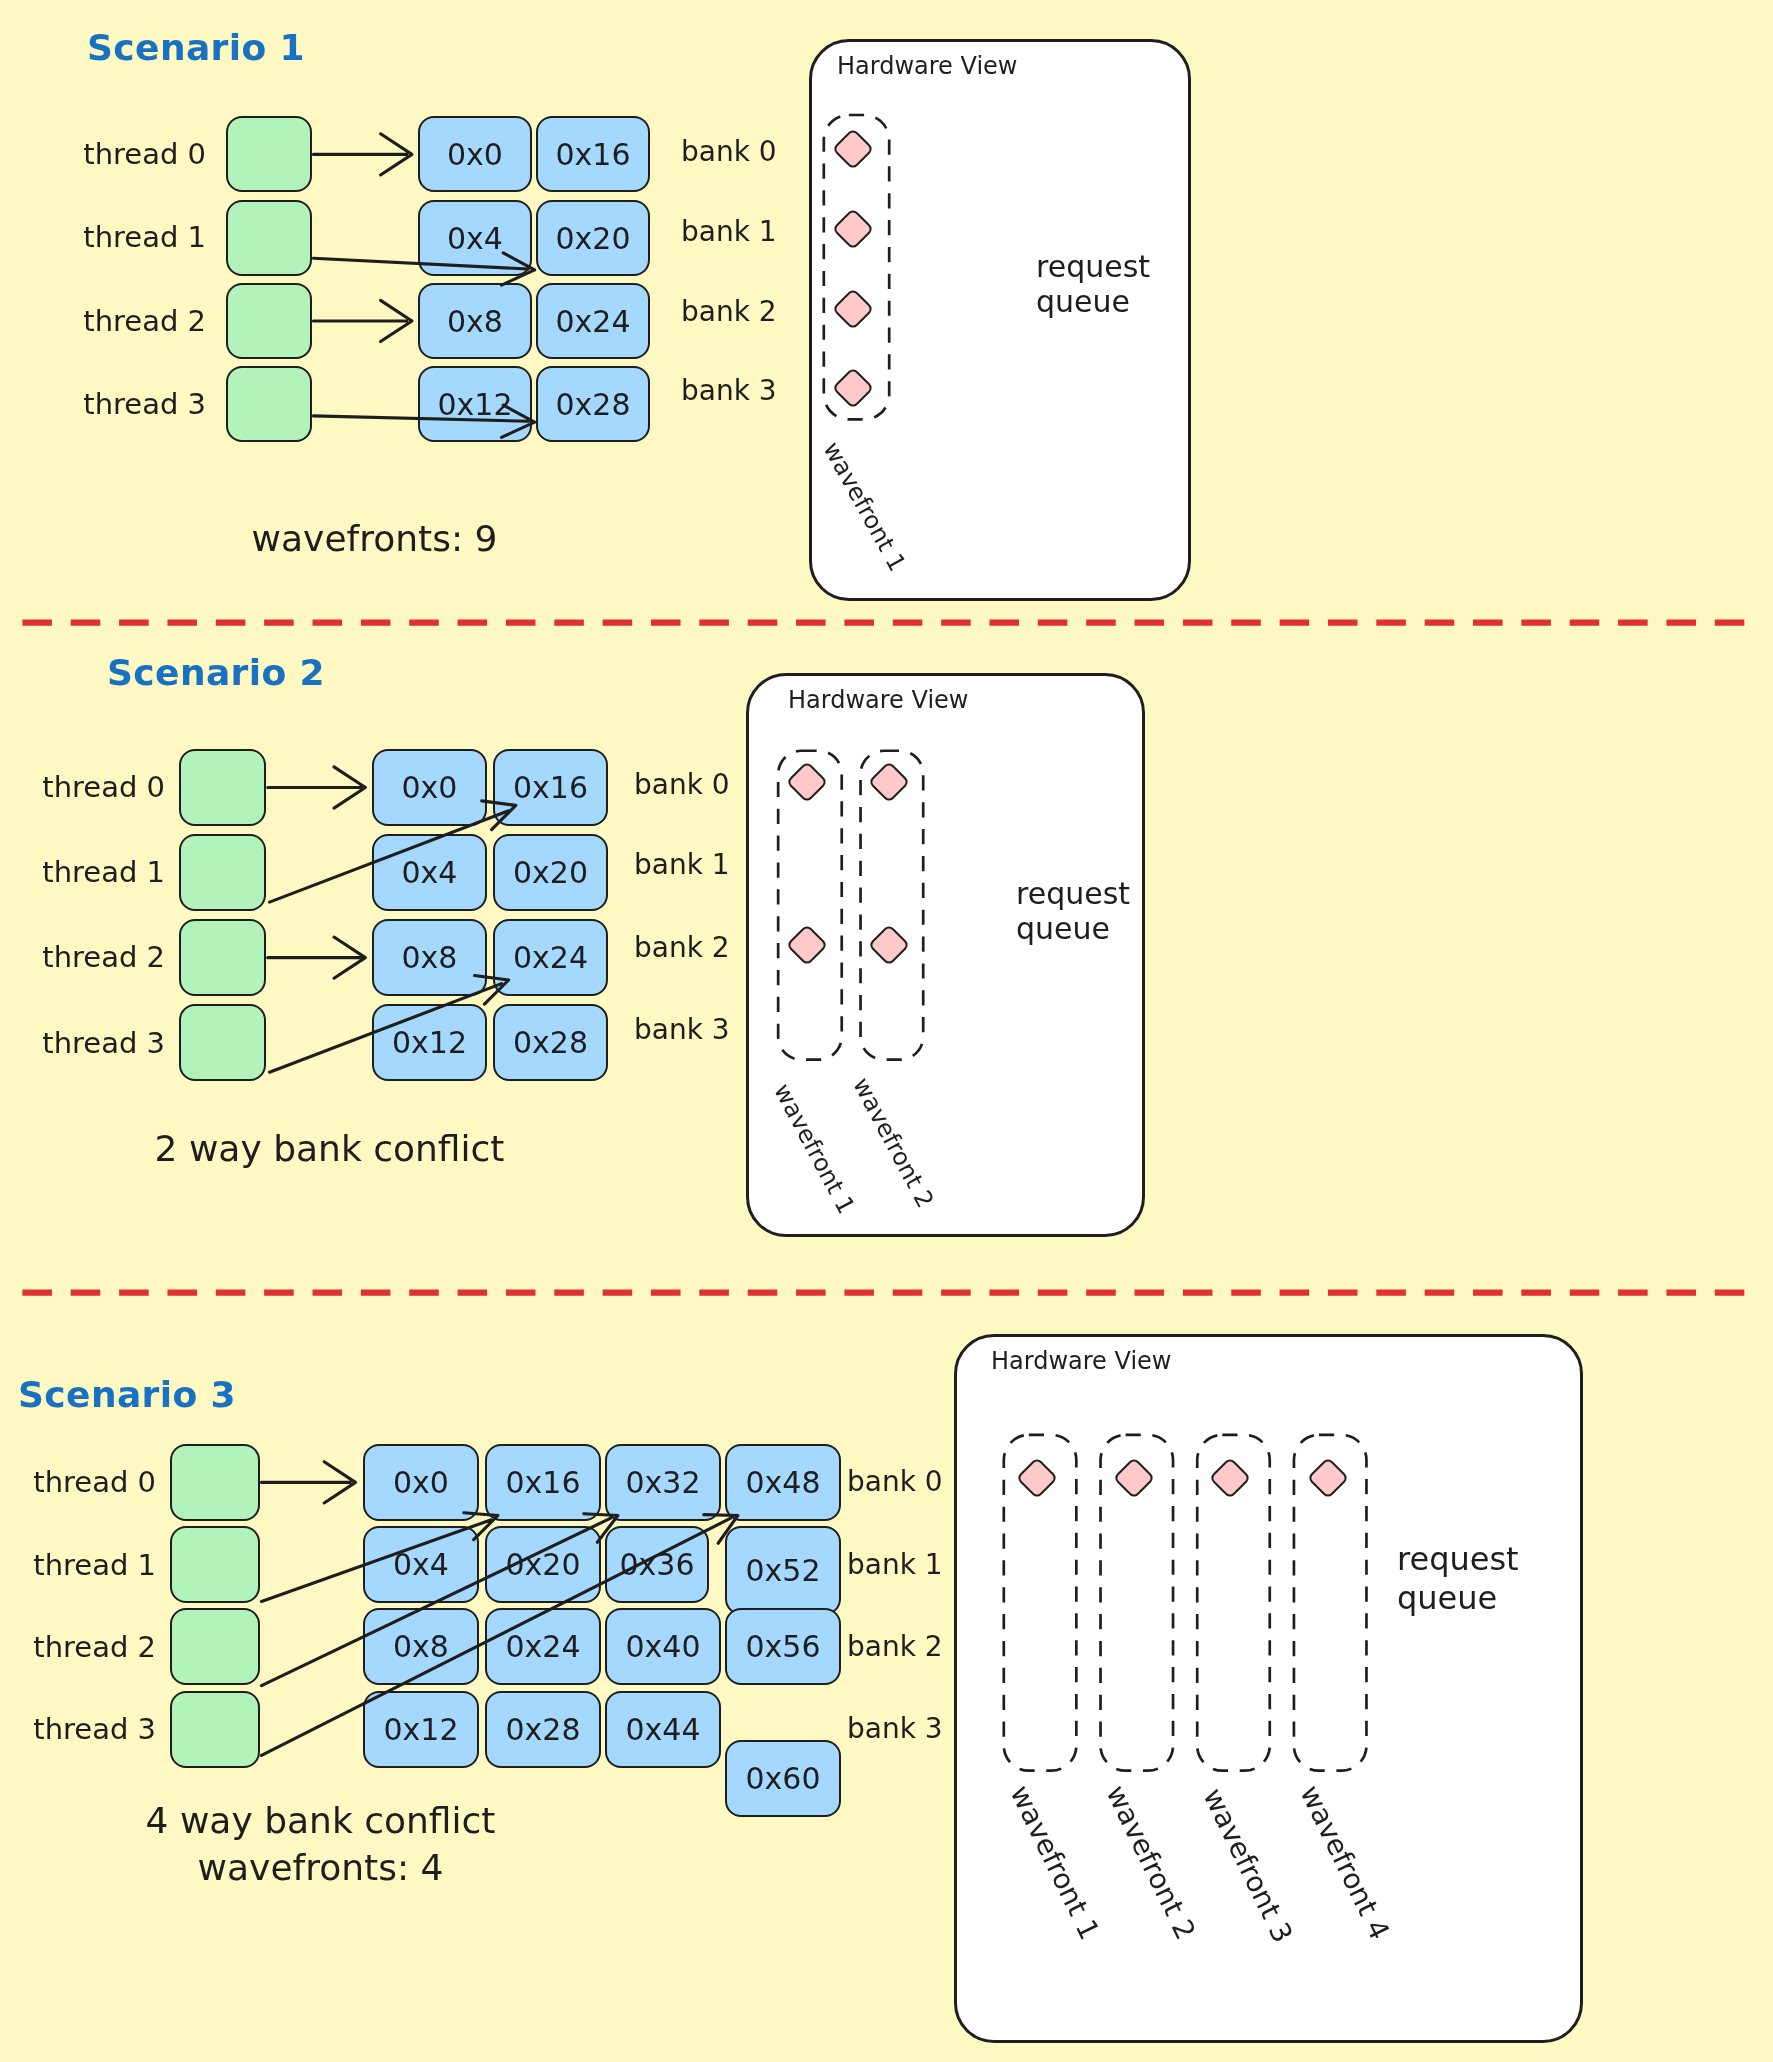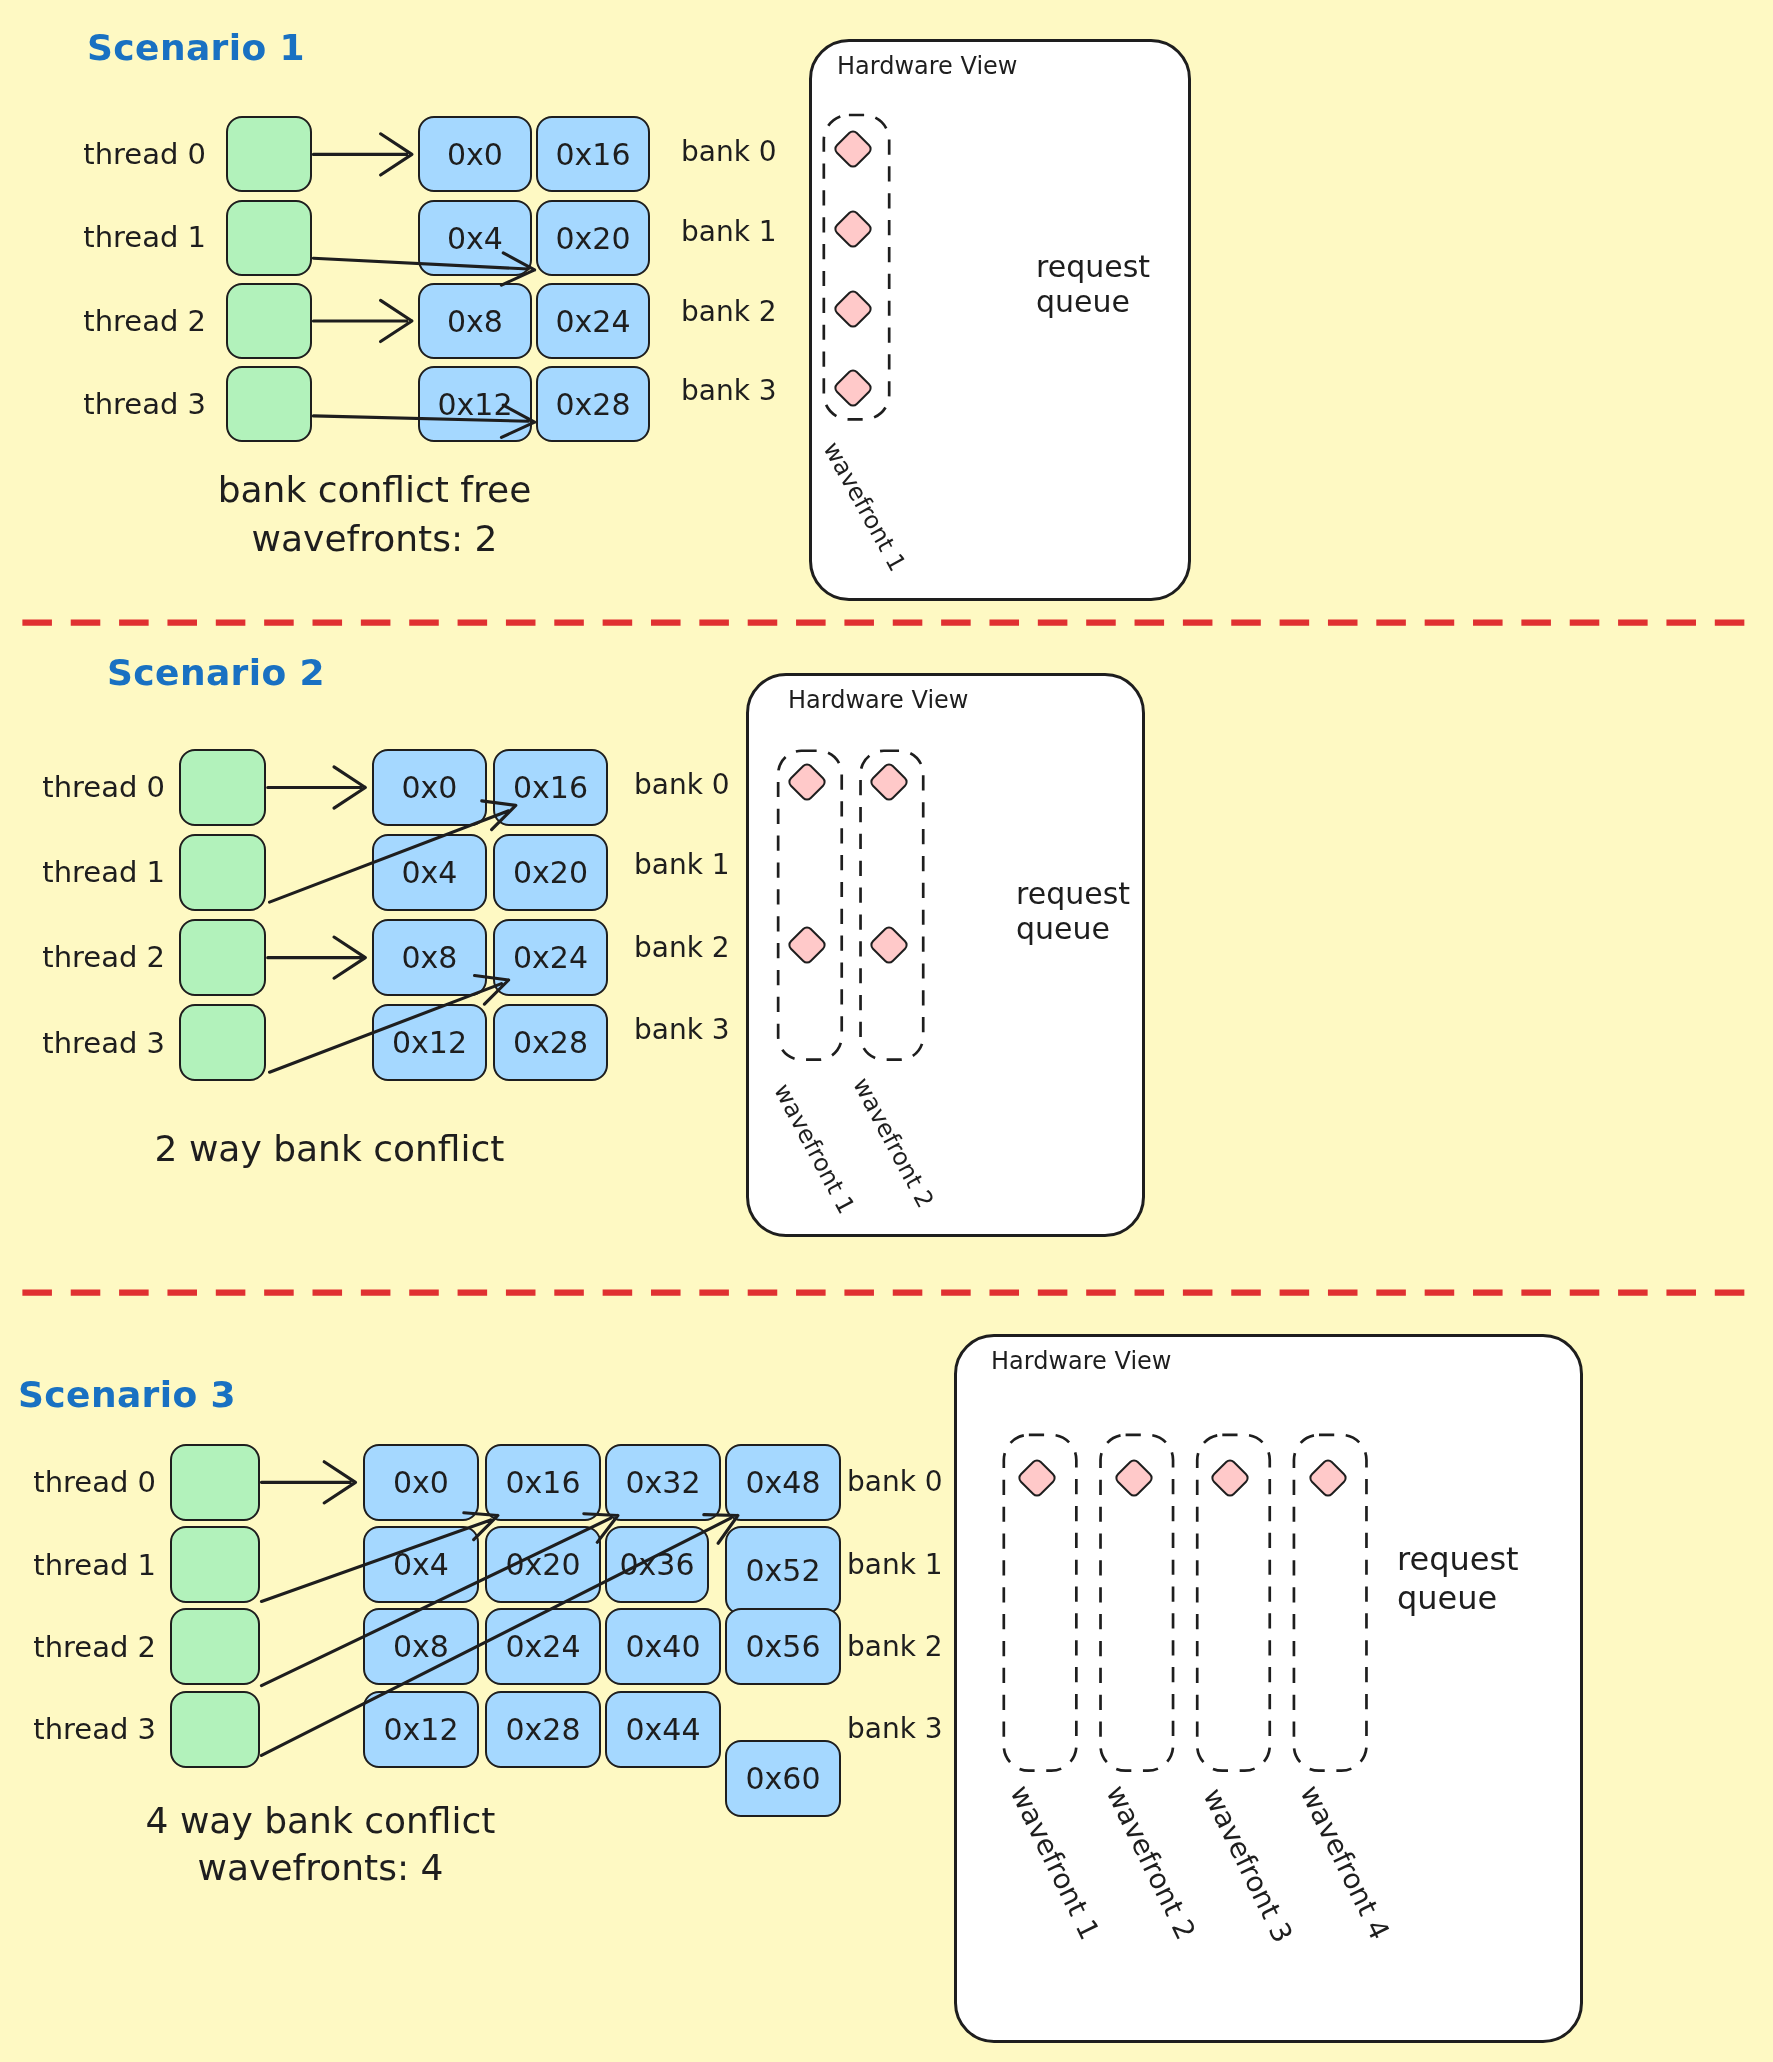--- a/index.html
+++ b/index.html
@@ -139,22 +139,21 @@
   <div class="bbox" style="left:418px;top:283px;width:114px;height:76px">0x8</div>
   <div class="bbox" style="left:536px;top:283px;width:114px;height:76px">0x24</div>
   <div class="bbox" style="left:418px;top:366px;width:114px;height:76px">0x12</div>
   <div class="bbox" style="left:536px;top:366px;width:114px;height:76px">0x28</div>
 
   <div class="bank" style="left:681px;top:134px">bank 0</div>
   <div class="bank" style="left:681px;top:214px">bank 1</div>
   <div class="bank" style="left:681px;top:294px">bank 2</div>
   <div class="bank" style="left:681px;top:373px">bank 3</div>
 
-  <div class="capline" style="left:106px;top:469px">bank conflict free</div>
-  <div class="capline" style="left:106px;top:518px">wavefronts: 2</div>
+  <div class="capline" style="left:106px;top:518px">wavefronts: 9</div>
 
   <div class="hw" style="left:809px;top:39px;width:382px;height:562px"></div>
   <div class="hwtitle" style="left:837px;top:52px">Hardware View</div>
 
   <div class="diamond" style="left:838px;top:134px"></div>
   <div class="diamond" style="left:838px;top:214px"></div>
   <div class="diamond" style="left:838px;top:294px"></div>
   <div class="diamond" style="left:838px;top:373px"></div>
 
   <div class="wf" style="left:842px;top:437px;transform:rotate(61deg)">wavefront 1</div>

